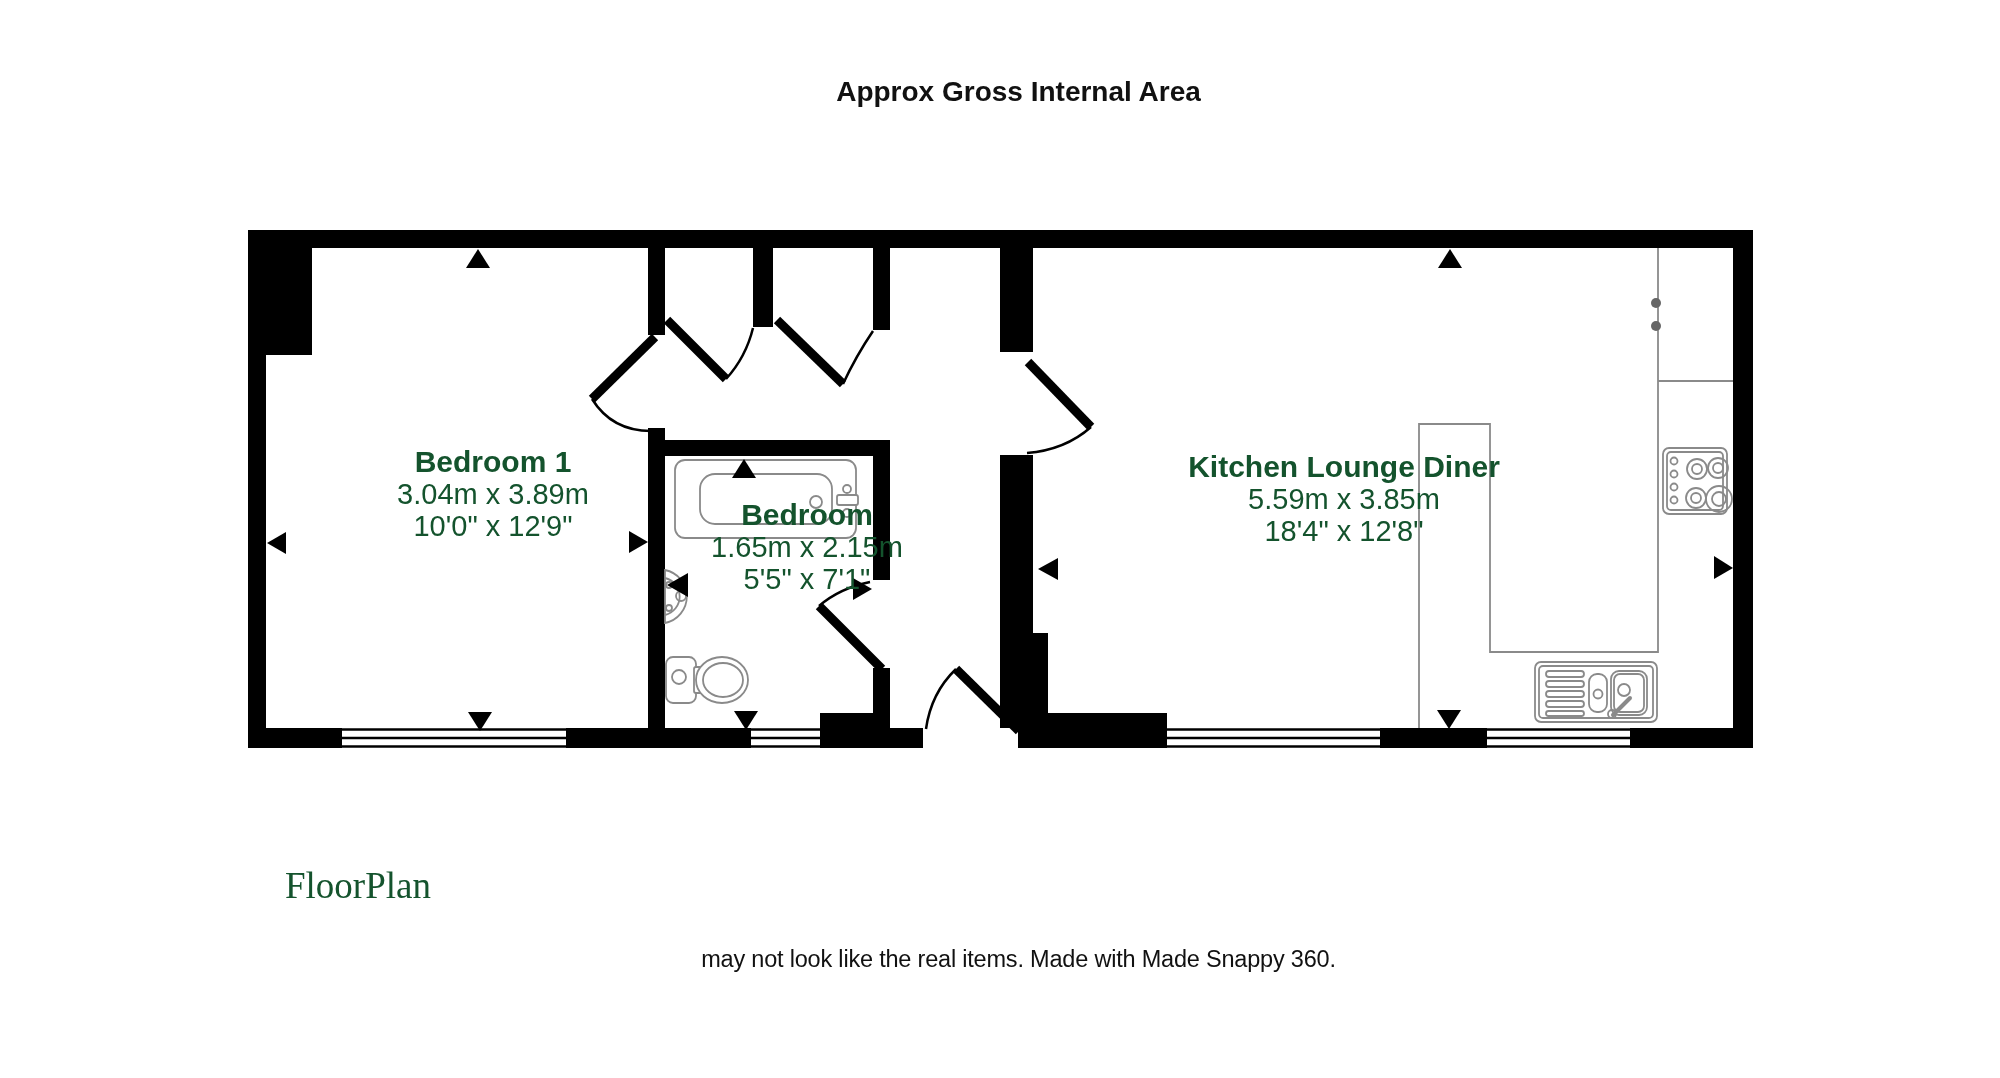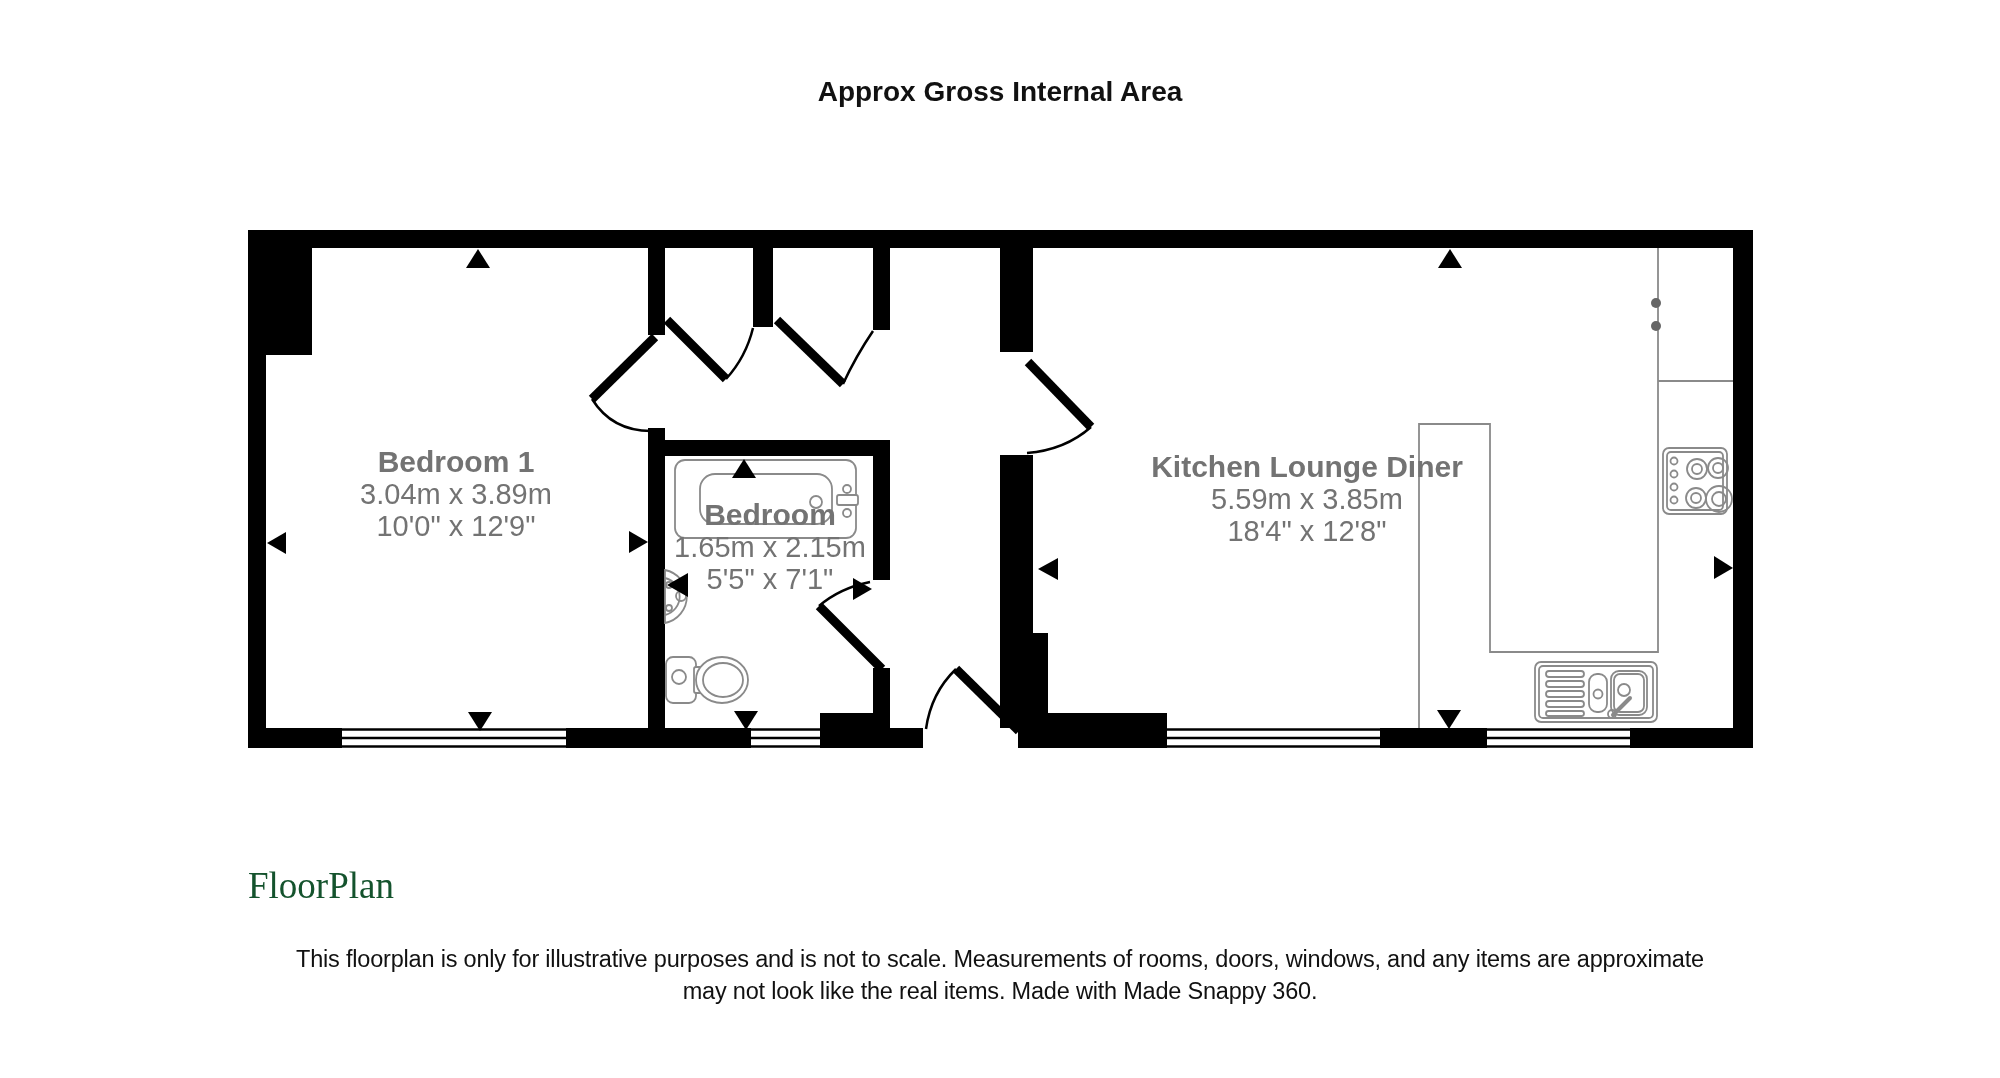--- a/index.html
+++ b/index.html
@@ -1,19 +1,19 @@
 <!DOCTYPE html>
 <html><head>
 <meta charset="utf-8">
 <style>
   html,body{margin:0;padding:0;background:#ffffff;}
   body{width:2000px;height:1078px;position:relative;font-family:"Liberation Sans",sans-serif;color:#1a1a1a;overflow:hidden;}
-  .abs{position:absolute;}
+  .abs{position:absolute;margin-left:37px;}
   .title{left:0;right:0;top:76px;text-align:center;font-weight:bold;font-size:28px;line-height:31px;color:#111;}
-  .room-label{text-align:center;transform:translateX(-50%);white-space:nowrap;line-height:32px;font-size:29px;color:#737373;}
+  .room-label{text-align:center;transform:translateX(-50%);white-space:nowrap;line-height:32px;font-size:29px;color:#14532d;}
   .room-label .rname{font-weight:bold;font-size:30px;}
   .brand{left:248px;top:864px;font-size:37px;color:#14532d;font-family:Liberation Serif, serif;}
   .disclaimer{left:0;right:0;top:944px;text-align:center;font-size:23.5px;letter-spacing:-0.2px;line-height:31.5px;color:#111;}
   svg{position:absolute;left:0;top:0;}
   .wall{fill:#000;}
   .leaf{stroke:#000;stroke-width:9;}
   .arc{stroke:#000;stroke-width:2.5;fill:none;}
   .fix{stroke:#8a8a8a;stroke-width:1.8;fill:#fff;}
   .fixn{stroke:#8a8a8a;stroke-width:1.8;fill:none;}
   .tri{fill:#000;}
@@ -205,15 +205,14 @@
 </div>
 <div class="abs room-label" style="left:1307px;top:451px;">
   <div class="rname">Kitchen Lounge Diner</div>
   <div>5.59m x 3.85m</div>
   <div>18'4" x 12'8"</div>
 </div>
 
 <div class="abs brand">FloorPlan</div>
 
 <div class="abs disclaimer">
-  <div>This floorplan is only for illustrative purposes and is not to scale. Measurements of rooms, doors, windows, and any items are approximate</div>
   <div>may not look like the real items. Made with Made Snappy 360.</div>
 </div>
 
 </body></html>

